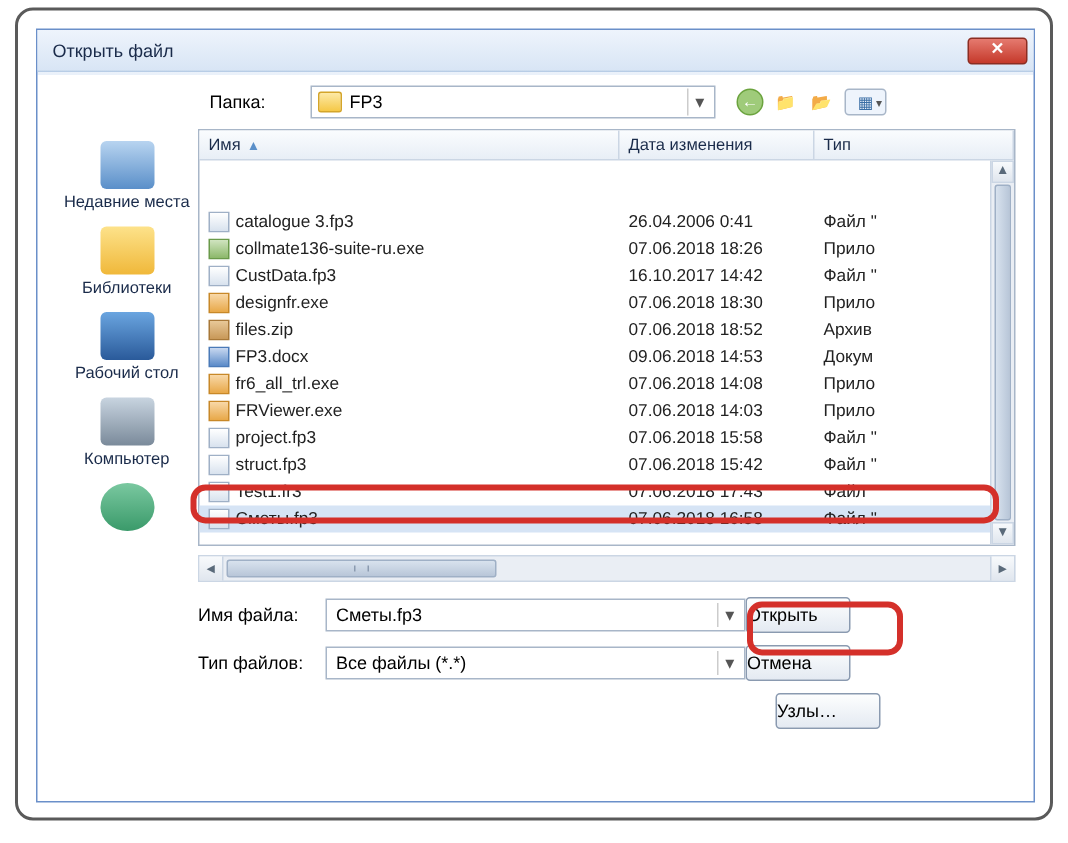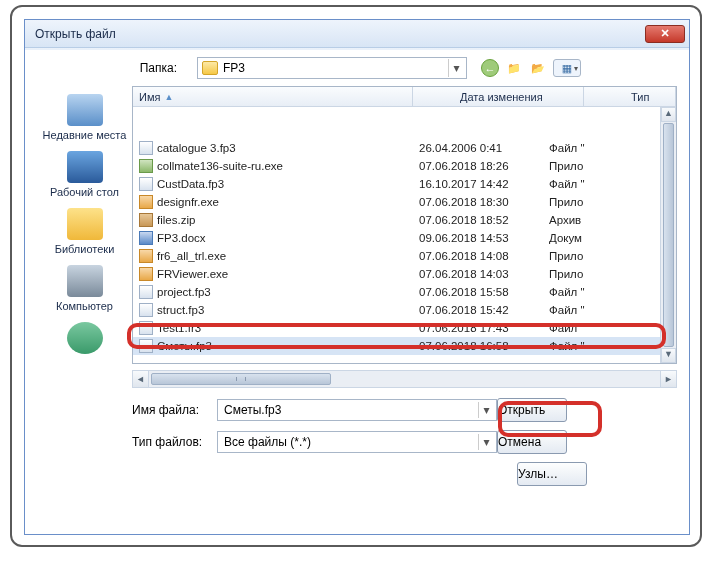--- a/index.html
+++ b/index.html
@@ -51,21 +51,21 @@
 .body {
   padding: 8px 12px 10px 12px;
 }
 .folder-row {
   display: flex;
   align-items: center;
   margin-left: 95px;
   gap: 6px;
   height: 24px;
 }
-.folder-label { width: 45px; text-align: right; margin-right: 14px;}
+.folder-label { width: 45px; text-align: right; margin-right: 24px;}
 .folder-combo {
   flex: 0 0 270px;
   height: 22px;
   border: 1px solid #a8b6c8;
   background: #fff;
   display: flex;
   align-items: center;
   padding: 0 4px;
   position: relative;
 }
@@ -107,21 +107,21 @@
   border-radius: 4px;
 }
 .pi-recent{background: linear-gradient(#b8d4f0,#5a8fc9);}
 .pi-desktop{background: linear-gradient(#6aa5e0,#2a5a9a);}
 .pi-lib{background: linear-gradient(#fde28a,#f0b83a);}
 .pi-comp{background: linear-gradient(#c8d4e0,#7a8a9a);}
 .pi-net{background: linear-gradient(#7ac8a0,#3a9a6a);border-radius:50%;}
 .place-label { font-size: 11px; color: #1a2b4a; white-space:nowrap;}
 
 .filelist-wrap { flex: 1; border: 1px solid #a8b6c8; background: #fff; position: relative; display:flex; flex-direction:column;}
-.file-header { display: flex; height: 20px; background: linear-gradient(#fafcfe,#e8eef6); border-bottom:1px solid #cbd6e4;gap:41px;}
+.file-header { display: flex; height: 20px; background: linear-gradient(#fafcfe,#e8eef6); border-bottom:1px solid #cbd6e4;}
 .fh { border-right: 1px solid #cbd6e4; padding: 2px 6px; font-size:11px; color:#1a2b4a; display:flex;align-items:center;gap:4px;}
 .fh-name{width:280px;}
 .fh-date{width:130px;}
 .fh-type{flex:1;}
 .sort-arrow{color:#5a8fc9;font-size:9px;}
 .file-rows{flex:1; overflow:hidden; position:relative;margin-top:32px;}
 .frow{display:flex; height:18px; align-items:center; font-size:11.5px; color:#222;}
 .frow .c-name{width:280px; padding-left:6px; display:flex;align-items:center;gap:4px;white-space:nowrap;overflow:hidden;}
 .frow .c-date{width:130px; padding-left:6px;}
 .frow .c-type{flex:1; padding-left:6px; white-space:nowrap;overflow:hidden;}
@@ -189,26 +189,26 @@
       </div>
     </div>
 
     <div class="main-row">
       <div class="places" id="places">
             <div class="place">
               <div class="place-icon pi-recent"></div>
               <div class="place-label">Недавние места</div>
             </div>
             <div class="place">
+              <div class="place-icon pi-lib"></div>
+              <div class="place-label">Библиотеки</div>
+            </div>
+            <div class="place">
               <div class="place-icon pi-desktop"></div>
               <div class="place-label">Рабочий стол</div>
-            </div>
-            <div class="place">
-              <div class="place-icon pi-lib"></div>
-              <div class="place-label">Библиотеки</div>
             </div>
             <div class="place">
               <div class="place-icon pi-comp"></div>
               <div class="place-label">Компьютер</div>
             </div>
             <div class="place">
               <div class="place-icon pi-net"></div>
               <div class="place-label"></div>
             </div>
           </div>

